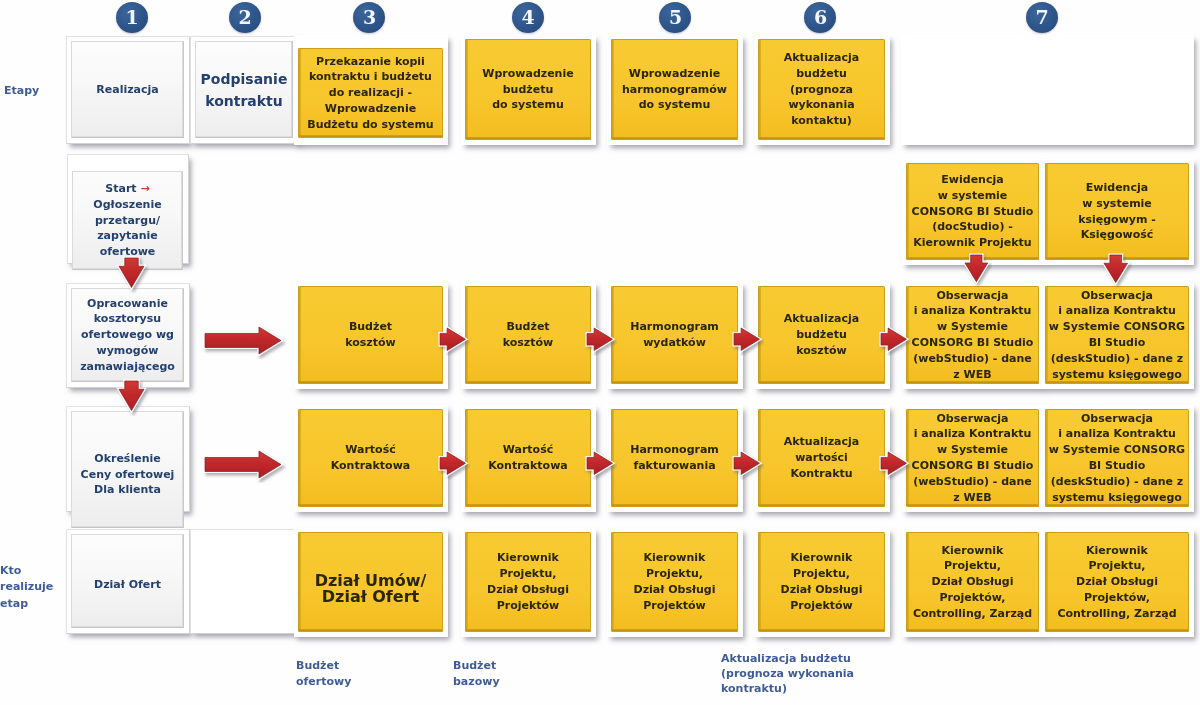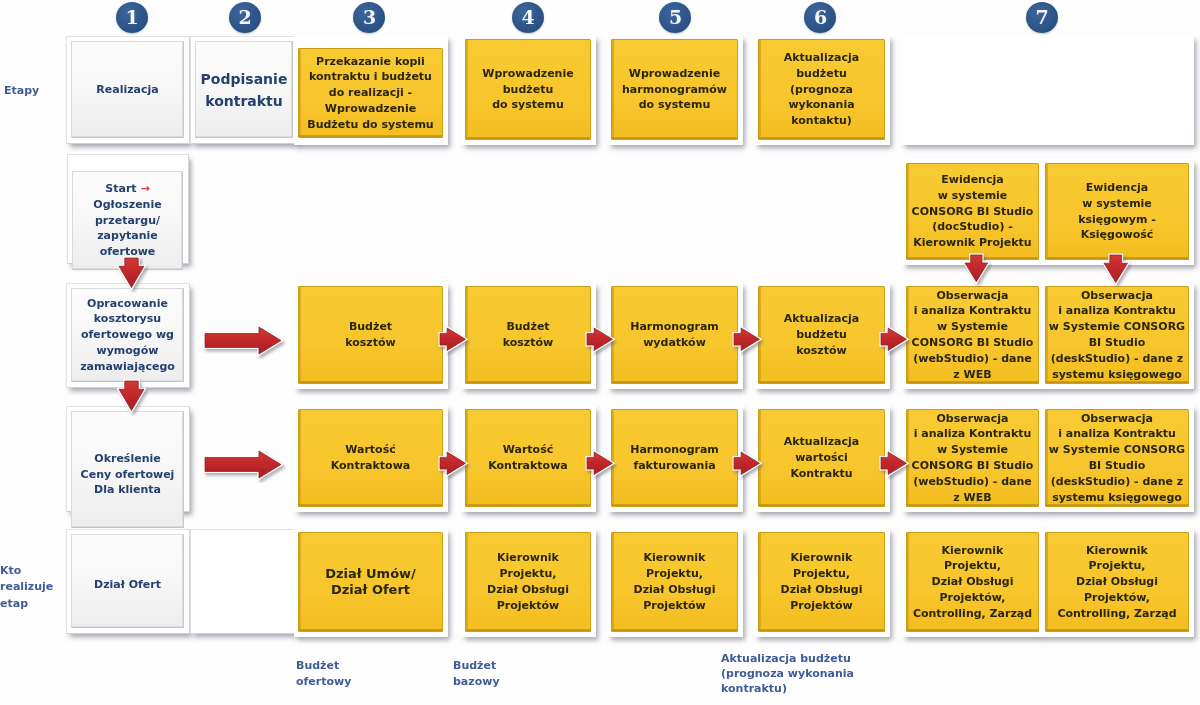--- a/index.html
+++ b/index.html
@@ -174,21 +174,21 @@
     <div class="box yellow" style="left:1045px;top:409px;width:144px;height:98px">
       <span class="t" style="font-size:11px;line-height:15.8px;position:relative;top:0px">Obserwacja<br>i analiza Kontraktu<br>w Systemie CONSORG<br>BI Studio<br>(deskStudio) - dane z<br>systemu księgowego</span>
     </div>
 <div class="frame framew" style="left:65.5px;top:528.5px;width:124.0px;height:105.0px"></div>
     <div class="box white" style="left:71px;top:534px;width:113px;height:94px">
       <span class="t" style="font-size:11px;line-height:15.8px;position:relative;top:4px">Dział Ofert</span>
     </div>
 <div class="frame framew" style="left:189.5px;top:528.5px;width:109.0px;height:105.0px"></div>
 <div class="frame" style="left:293.5px;top:527.5px;width:154.0px;height:109.0px"></div>
     <div class="box yellow" style="left:298px;top:532px;width:145px;height:100px">
-      <span class="t" style="font-size:13px;line-height:15.8px;position:relative;top:0px">Dział Umów/<br>Dział Ofert</span>
+      <span class="t" style="font-size:16px;line-height:15.8px;position:relative;top:7px">Dział Umów/<br>Dział Ofert</span>
     </div>
 <div class="frame" style="left:460.5px;top:527.5px;width:135.0px;height:109.0px"></div>
     <div class="box yellow" style="left:465px;top:532px;width:126px;height:100px">
       <span class="t" style="font-size:11px;line-height:15.8px;position:relative;top:0px">Kierownik<br>Projektu,<br>Dział Obsługi<br>Projektów</span>
     </div>
 <div class="frame" style="left:606.5px;top:527.5px;width:136.0px;height:109.0px"></div>
     <div class="box yellow" style="left:611px;top:532px;width:127px;height:100px">
       <span class="t" style="font-size:11px;line-height:15.8px;position:relative;top:0px">Kierownik<br>Projektu,<br>Dział Obsługi<br>Projektów</span>
     </div>
 <div class="frame" style="left:753.5px;top:527.5px;width:136.0px;height:109.0px"></div>

